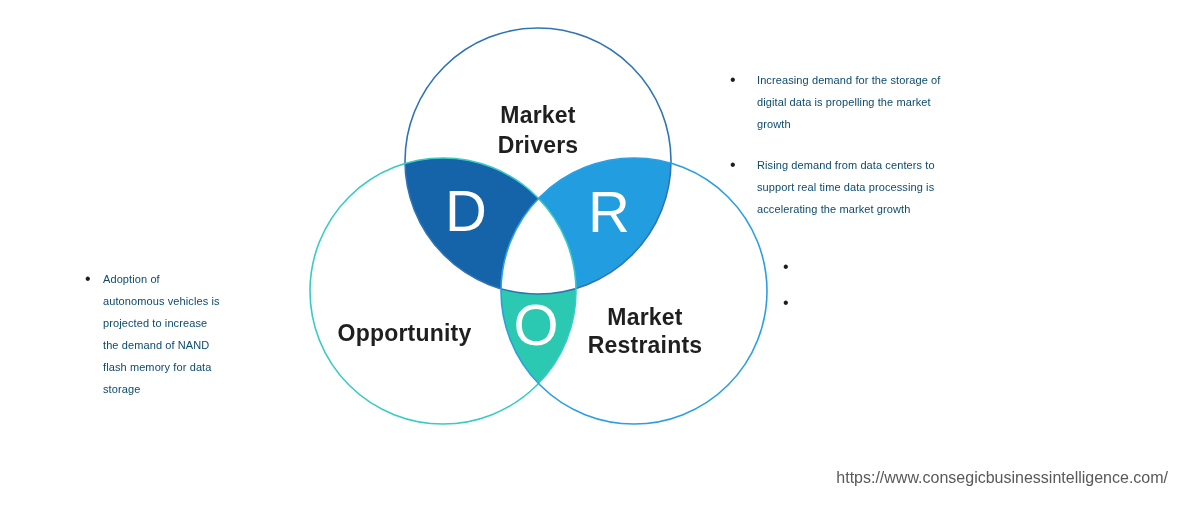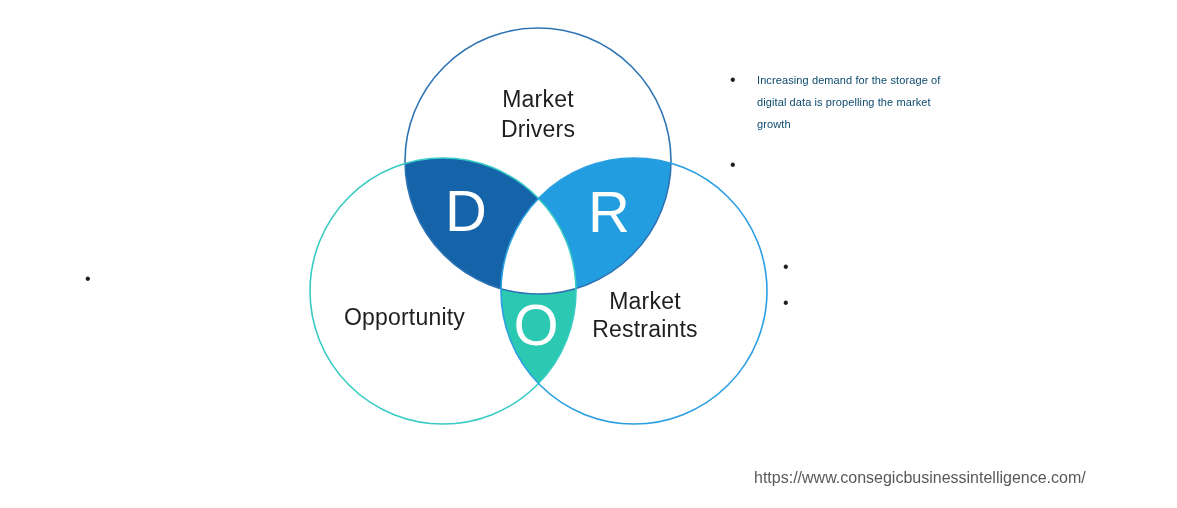--- a/index.html
+++ b/index.html
@@ -16,23 +16,24 @@
     overflow: hidden;
   }
   #venn-svg { position: absolute; left: 0; top: 0; }
 
   .venn-label {
     position: absolute;
     text-align: center;
     white-space: pre-line;
     font-size: 23px;
     line-height: 30px;
-    font-weight: 400;
+    font-weight: 700;
     color: #1f1f1f;
     letter-spacing: 0.2px;
+    margin-top: 16px;
   }
   .venn-letter {
     position: absolute;
     display: flex;
     align-items: center;
     justify-content: center;
     color: #ffffff;
     font-size: 58px;
     font-weight: 400;
     line-height: 1;
@@ -71,21 +72,21 @@
   #label-opportunity{ left: 322px; top: 303px; width: 165px; line-height: 28px; }
   #label-restraints { left: 545px; top: 287px; width: 200px; line-height: 28px; }
 
   #letter-d { left: 426px; top: 179px; width: 80px; height: 64px; }
   #letter-r { left: 569px; top: 180px; width: 80px; height: 64px; }
   #letter-o { left: 496px; top: 293px; width: 80px; height: 64px; }
 
   #footer-url {
     position: absolute;
     left: 754px; top: 468px; width: 414px;
-    text-align: left;
+    text-align: right;
     font-size: 16px;
     line-height: 20px;
     color: #58595b;
     font-weight: 400;
   }
 </style>
 </head>
 <body>
 
 <div id="canvas">
@@ -129,32 +130,41 @@
   <div class="venn-label" id="label-restraints">Market
 Restraints</div>
 
   <div class="venn-letter" id="letter-d">D</div>
   <div class="venn-letter" id="letter-r">R</div>
   <div class="venn-letter" id="letter-o">O</div>
 
   <div class="notes" id="left-notes">
     <div class="bullet-row">
       <span class="bullet-dot">•</span>
+      <div class="bullet-text">Adoption of
+autonomous vehicles is
+projected to increase
+the demand of NAND
+flash memory for data
+storage</div>
     </div>
   </div>
 
   <div class="notes" id="right-top-notes">
     <div class="bullet-row">
       <span class="bullet-dot">•</span>
       <div class="bullet-text">Increasing demand for the storage of
 digital data is propelling the market
 growth</div>
     </div>
     <div class="bullet-row">
       <span class="bullet-dot">•</span>
+      <div class="bullet-text">Rising demand from data centers to
+support real time data processing is
+accelerating the market growth</div>
     </div>
   </div>
 
   <div class="notes" id="right-bottom-notes">
     <div class="bullet-row">
       <span class="bullet-dot">•</span>
     </div>
     <div class="bullet-row">
       <span class="bullet-dot">•</span>
     </div>

